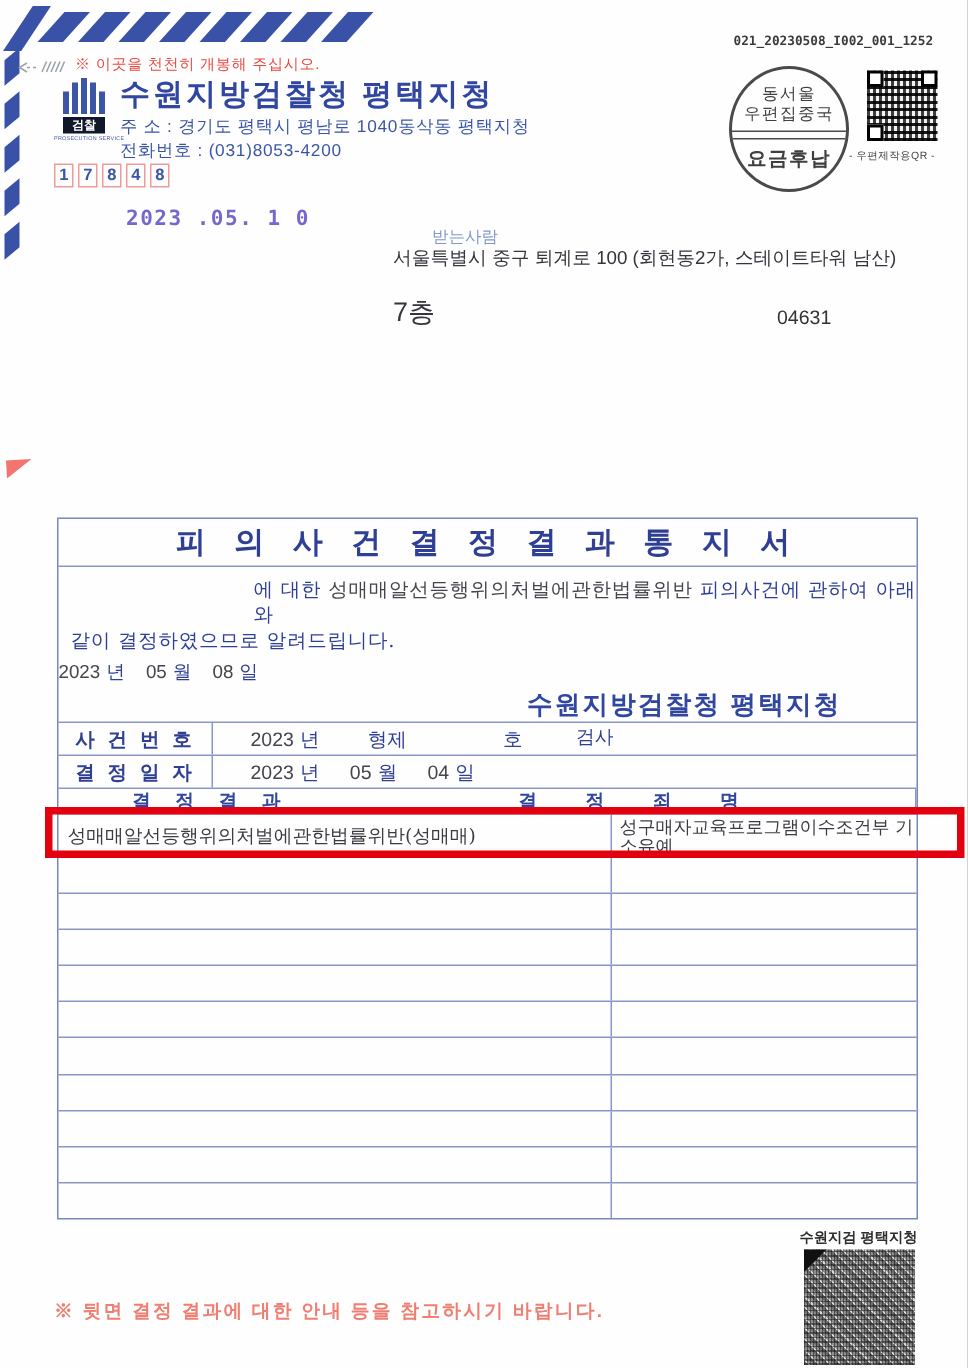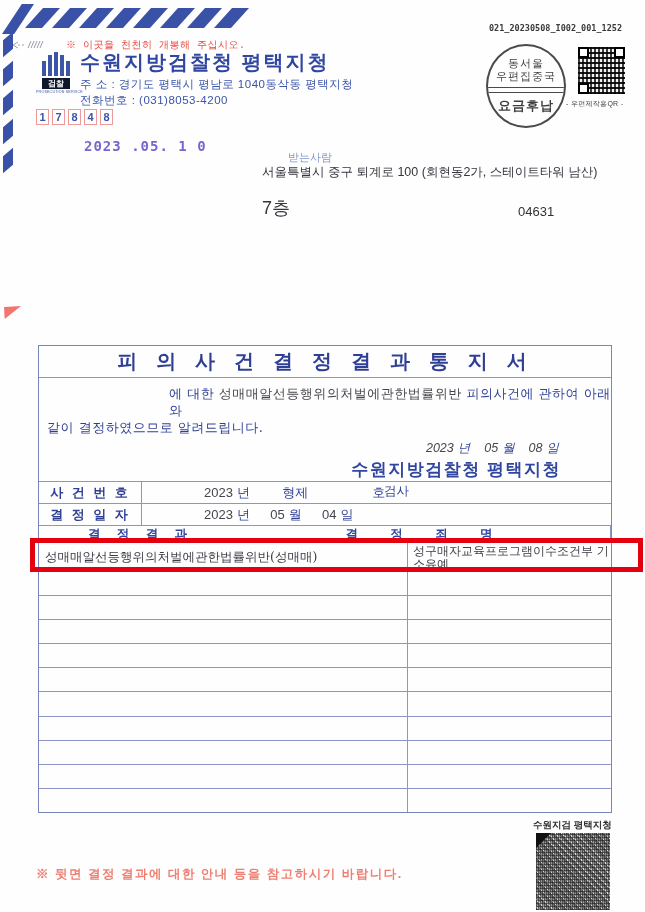--- a/index.html
+++ b/index.html
@@ -17,21 +17,21 @@
   }
   .top-stripes{ position:absolute; left:34px; top:8px; display:flex; gap:10px; }
   .stripe-h{ width:17px; height:20px; background:#3952a8; transform:skewX(-42deg); }
   .left-stripes{ position:absolute; left:3px; top:36px; display:flex; flex-direction:column; gap:12px; }
   .stripe-v{ width:10px; height:17px; background:#3952a8; transform:skewY(-40deg); }
   .red-triangle{
     position:absolute; left:4px; top:306px; width:17px; height:13px;
     background:#f2766f; clip-path:polygon(0 8%, 100% 0, 4% 100%);
   }
   
-  .open-note{ position:absolute; left:12px; top:36px; display:flex; align-items:center; gap:20px;font-family:Liberation Mono, monospace; }
+  .open-note{ position:absolute; left:12px; top:36px; display:flex; align-items:flex-start; gap:4px; }
   .open-note .mark{ color:#9aa0a8; }
   .open-note .txt{ font-size:10px; color:#e8483f; letter-spacing:0.5px; }
   
   .logo{ position:absolute; left:36px; top:52px; width:40px; text-align:center; }
   .logo-bars{ display:flex; justify-content:center; align-items:flex-end; gap:2.5px; height:24px; }
   .logo-bars i{ display:block; width:3.5px; background:#3c55a5; }
   .logo-bars i:nth-child(1), .logo-bars i:nth-child(5){ height:15px; }
   .logo-bars i:nth-child(2), .logo-bars i:nth-child(4){ height:21px; }
   .logo-bars i:nth-child(3){ height:24px; }
   .logo-label{ margin:2px auto 0; width:28px; background:#0f172a; color:#fff; font-size:8px; font-weight:bold; line-height:11px; }
@@ -77,26 +77,26 @@
   }
   .t-row{ position:relative; border-top:1px solid #8a97c6; display:flex; }
   .t-row:first-child{ border-top:none; }
   .title-row{ height:31px; align-items:center; justify-content:center;
     font-size:20px; font-weight:bold; letter-spacing:6px; color:#2f3f94; }
   .intro-cell{ display:block; height:104px; font-size:13px; padding-top:7px; }
   .intro-l1{ padding-left:130px; line-height:17px; letter-spacing:0.5px; }
   .intro-l1 .charge{ color:#45454d; }
   .intro-l1 .navy, .intro-l2{ color:#2f3f94; font-weight:500; }
   .intro-l2{ padding-left:8px; line-height:17px; letter-spacing:0.5px; }
-  .issued-line{ text-align:right; padding-right:52px; margin-top:4px; font-size:12.5px;font-style:italic; }
+  .issued-line{ padding-right:52px; margin-top:4px; font-size:12.5px; }
   .issuing-office{ text-align:right; padding-right:50px; margin-top:1px; font-size:17px; font-weight:bold; letter-spacing:1.5px; color:#3046a0; font-family:"Liberation Sans", sans-serif; }
   .prosecutor{ padding-left:345px; margin-top:2px; font-size:12.5px; color:#2f3f94; }
   .num{ color:#45454d; font-family:"Liberation Sans", sans-serif; }
   .unit{ color:#2f3f94; }
-  .info-row{ height:22px; align-items:center; font-size:13px;gap:37px; }
+  .info-row{ height:22px; align-items:center; font-size:13px; }
   .info-label{ width:103px; border-right:1px solid #8a97c6; text-align:center; font-weight:bold; letter-spacing:2px; color:#2f3f94; align-self:stretch; display:flex; align-items:center; justify-content:center; }
   .info-value{ flex:1; padding-left:25px; }
   .sp10{ margin-left:10px; } .sp16{ margin-left:16px; } .sp28{ margin-left:28px; } .sp60{ margin-left:60px; }
   .header-row{ height:17px; font-size:12.5px; font-weight:bold; }
   .cell{ display:flex; align-items:center; }
   .cell.left{ width:369px; border-right:1px solid #8a97c6; align-self:stretch; }
   .cell.right{ flex:1; align-self:stretch; }
   .header-row .cell{ justify-content:center; }
   .header-row .cell.left{ letter-spacing:14px; }
   .header-row .cell.right{ letter-spacing:6px; }

